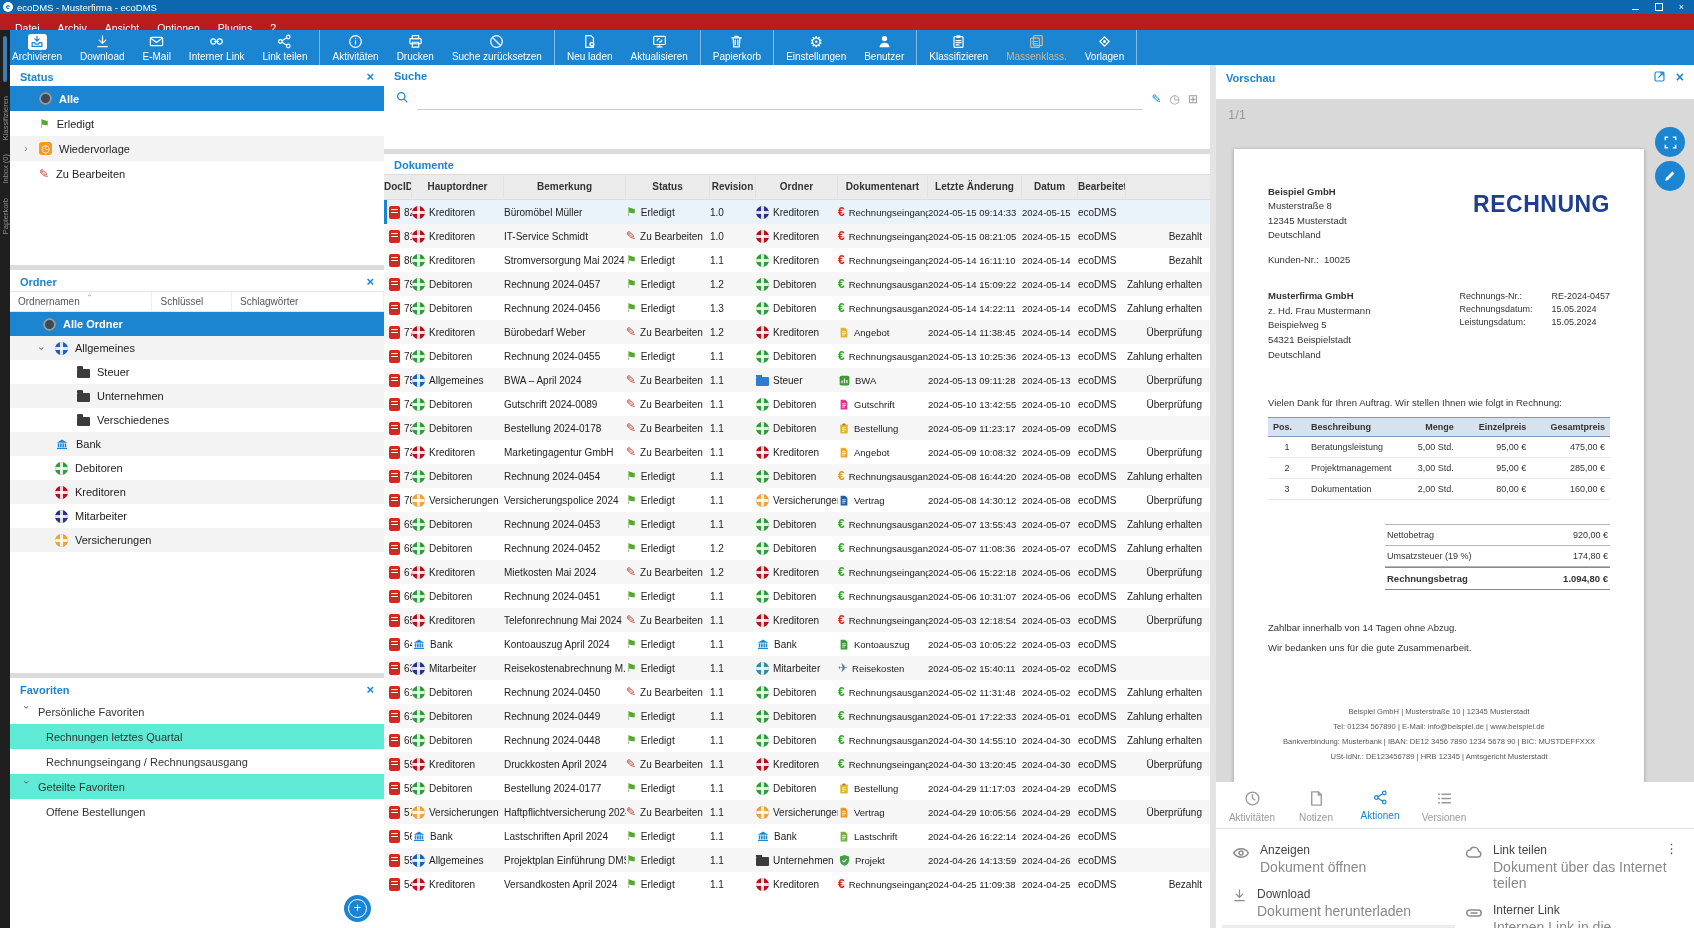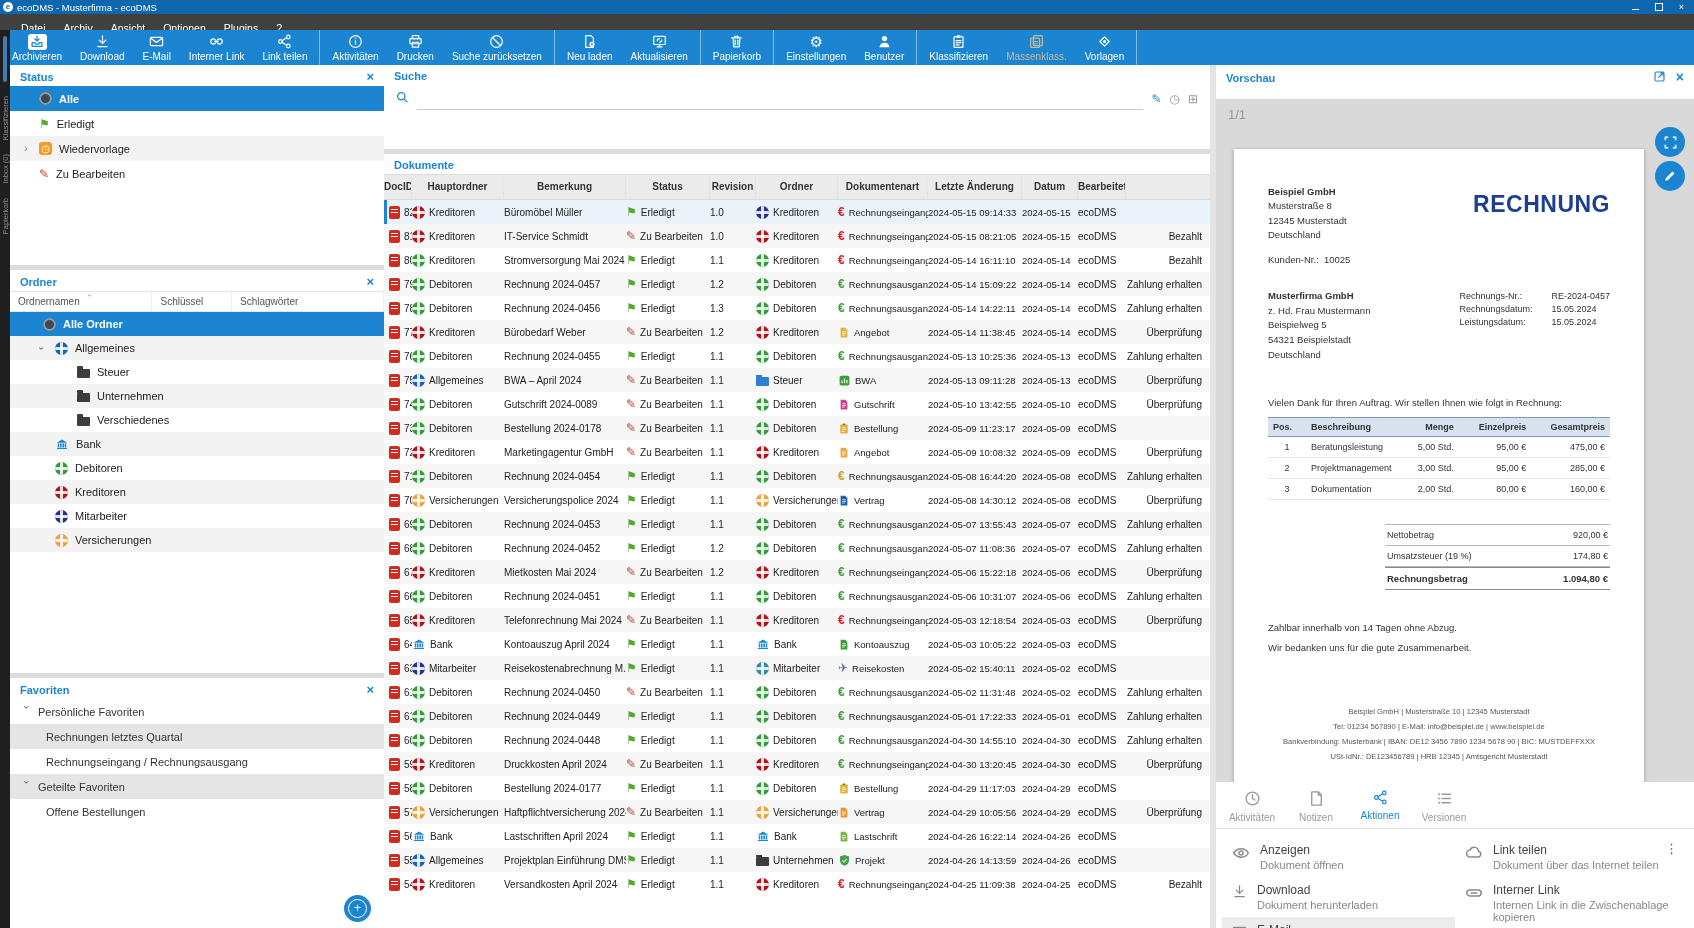--- a/index.html
+++ b/index.html
@@ -7,22 +7,22 @@
        font-family:"Liberation Sans",sans-serif;color:#222;-webkit-font-smoothing:antialiased}
   
   .titlebar{position:absolute;left:0;top:0;right:0;height:14px;background:#0d67ae;color:#fff;
             display:flex;align-items:center;font-size:9.5px;padding-left:3px;gap:4px}
   .appicon{width:10px;height:10px;border-radius:50%;background:#fff;color:#0d67ae;font-size:8px;
            font-weight:bold;display:flex;align-items:center;justify-content:center;line-height:10px}
   .winbtns{margin-left:auto;display:flex;gap:16px;padding-right:10px;align-items:center}
   .winbtns span{display:inline-block;color:#fff;font-size:9px;line-height:9px}
   .wb-min{width:7px;border-bottom:1.4px solid #fff;height:5px}
   .wb-max{width:6px;height:6px;border:1.2px solid #fff}
-  .menubar{position:absolute;left:0;top:14px;right:0;height:28px;background:#404040;display:flex;
-           align-items:center;padding-left:12px}
+  .menubar{position:absolute;left:0;top:14px;right:0;height:28px;background:#b91c1c;display:flex;
+           align-items:center;padding-left:6px}
   .mitem{color:#fff;font-size:10.5px;padding:0 9px;line-height:16px}
   .toolbar{position:absolute;left:0;top:30px;right:0;height:35px;background:#1b85d1;display:flex;align-items:stretch}
   .tgroup{display:flex;border-right:1px solid rgba(255,255,255,.45);padding:0 3px;align-items:center}
   .tbtn{display:flex;flex-direction:column;align-items:center;justify-content:center;gap:1px;
         padding:1px 9px;color:#fff;font-size:10px;white-space:nowrap}
   .tbtn .ti{height:16px;display:flex;align-items:center;justify-content:center}
   .tbtn svg{display:block}
   .tbtn.dis{color:#c9b897}
   .archtile{width:19px;height:16px;background:#fff;border-radius:3px;display:flex;align-items:center;justify-content:center}
   .gly{font-size:13px;line-height:13px}
@@ -55,21 +55,21 @@
   .fold::before{content:"";position:absolute;top:-2.5px;left:0;width:6px;height:2.5px;background:var(--c);border-radius:1px 1px 0 0}
   .fcols{display:flex;height:19px;align-items:center;border-top:1px solid #e6e6e6;border-bottom:1px solid #e6e6e6;
          font-size:10px;color:#555;position:relative}
   .fcols .c{padding-left:8px;border-right:1px solid #eee;height:100%;display:flex;align-items:center}
   .sortcaret{position:absolute;left:78px;top:-1px;font-size:8px;color:#888;transform:rotate(-90deg)}
   .fitem{display:flex;align-items:center;gap:7px;height:24px;font-size:11px}
   .fitem.alt{background:#f3f3f3}
   .fitem.sel{background:#1b85d1;color:#fff;font-weight:bold}
   .fitem .exp{width:12px;color:#666;font-size:10px;text-align:center;flex:none}
   .favrow{display:flex;align-items:center;gap:6px;height:25px;font-size:11px;color:#333}
-  .favrow.alt{background:#e5e5e5}
+  .favrow.alt{background:#5eead4}
   .fab{position:absolute;right:13px;bottom:6px;width:27px;height:27px;border-radius:50%;background:#1b85d1;
        display:flex;align-items:center;justify-content:center}
   .fab i{width:17px;height:17px;border:1.4px solid #fff;border-radius:50%;color:#fff;font-style:normal;
          font-size:13px;line-height:15px;text-align:center;display:block}
   
   .main{position:absolute;left:384px;top:65px;width:826px;bottom:0;display:flex;flex-direction:column;gap:5px;background:#dcdcdc}
   #search-panel{height:84px}
   .srow{display:flex;align-items:center;gap:8px;padding:2px 12px 0}
   .sinput{flex:1;border:none;border-bottom:1px solid #c9c9c9;height:20px;font-size:11px;outline:none;background:transparent}
   .sic{font-size:12px;color:#9a9a9a;line-height:14px}
@@ -127,21 +127,21 @@
   .pv-bottom{height:146px;background:#fff}
   .pv-tabs{display:flex;gap:4px;padding:8px 6px 5px}
   .pvtab{width:60px;display:flex;flex-direction:column;align-items:center;gap:3px;font-size:10px;color:#9a9a9a}
   .pvtab.active{color:#1b85d1}
   .pv-actions{position:relative;border-top:1px solid #e4e4e4;padding:8px 6px 4px;display:flex}
   .acol{width:50%;display:flex;flex-direction:column}
   .act{display:flex;gap:10px;padding:6px 10px;align-items:flex-start}
   .act.hl{background:#ececec}
   .act .ic{color:#8a8a8a;flex:none;margin-top:1px}
   .act .t{font-size:12px;color:#444}
-  .act .s{font-size:11px;color:#888;margin-top:2px}
+  .act .s{font-size:14px;color:#888;margin-top:2px}
   .kebab{position:absolute;right:16px;top:12px;font-size:13px;color:#555}
 </style>
 </head>
 <body>
 
 <div class="titlebar">
   <span class="appicon">e</span>
   <span>ecoDMS - Musterfirma - ecoDMS</span>
   <span class="winbtns">
     <span class="wb-min"></span>

